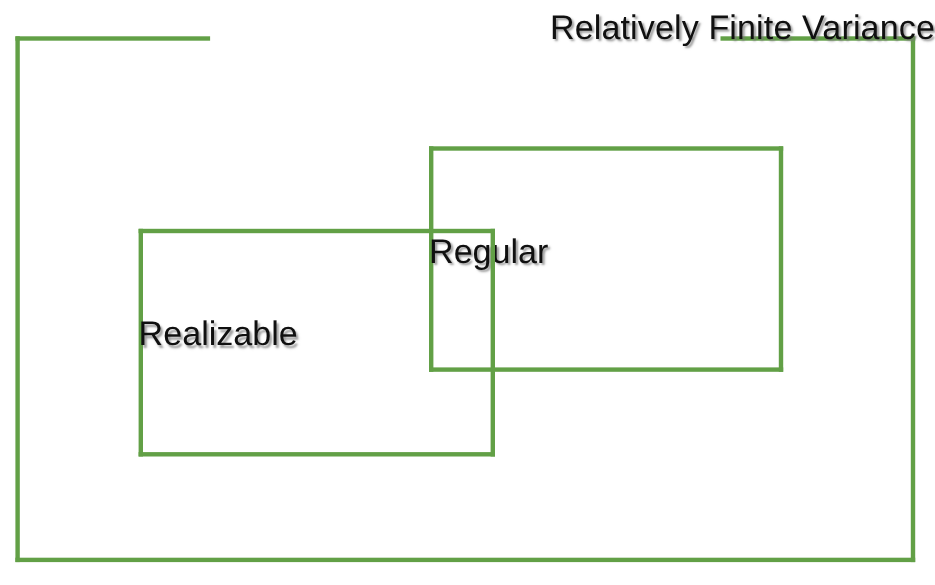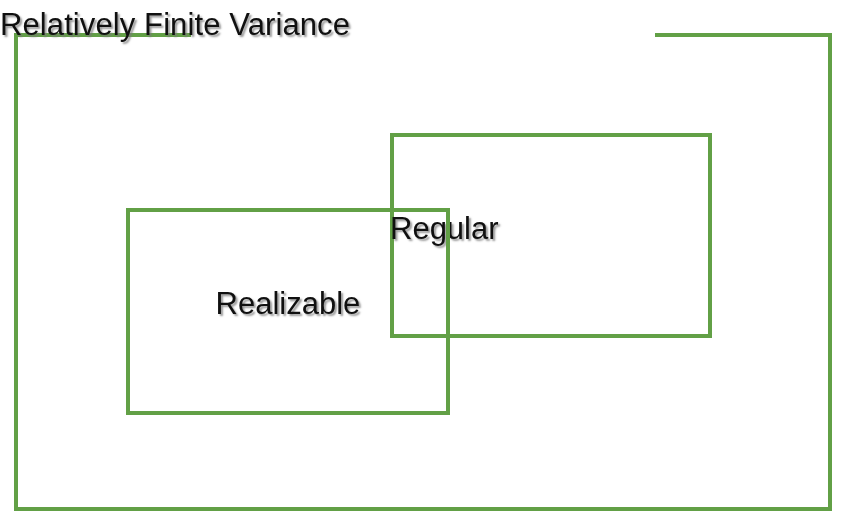--- a/index.html
+++ b/index.html
@@ -51,36 +51,36 @@
     position: absolute;
     color: #101010;
     white-space: nowrap;
     text-shadow: 2px 2px 2px rgba(120,120,120,0.75);
     line-height: 1;
   }
   .title-label {
     left: 0;
     top: 9px;
     width: 850px;
-    text-align: left;
+    text-align: right;
     font-size: 31px;
     letter-spacing: 0.1px;
   }
   .regular-label {
     left: 390px;
     top: 213px;
     width: 322px;
     text-align: left;
     font-size: 31px;
   }
   .realizable-label {
     left: 126px;
     top: 288px;
     width: 324px;
-    text-align: center;
+    text-align: left;
     font-size: 31px;
   }
 </style>
 </head>
 <body>
 
 <div id="canvas" style="background: rgb(255, 255, 255);">
 
   <div class="edge edge-h outer-top-left" style="background: rgb(98, 160, 70);"></div>
   <div class="edge edge-h outer-top-right" style="background: rgb(98, 160, 70);"></div>

